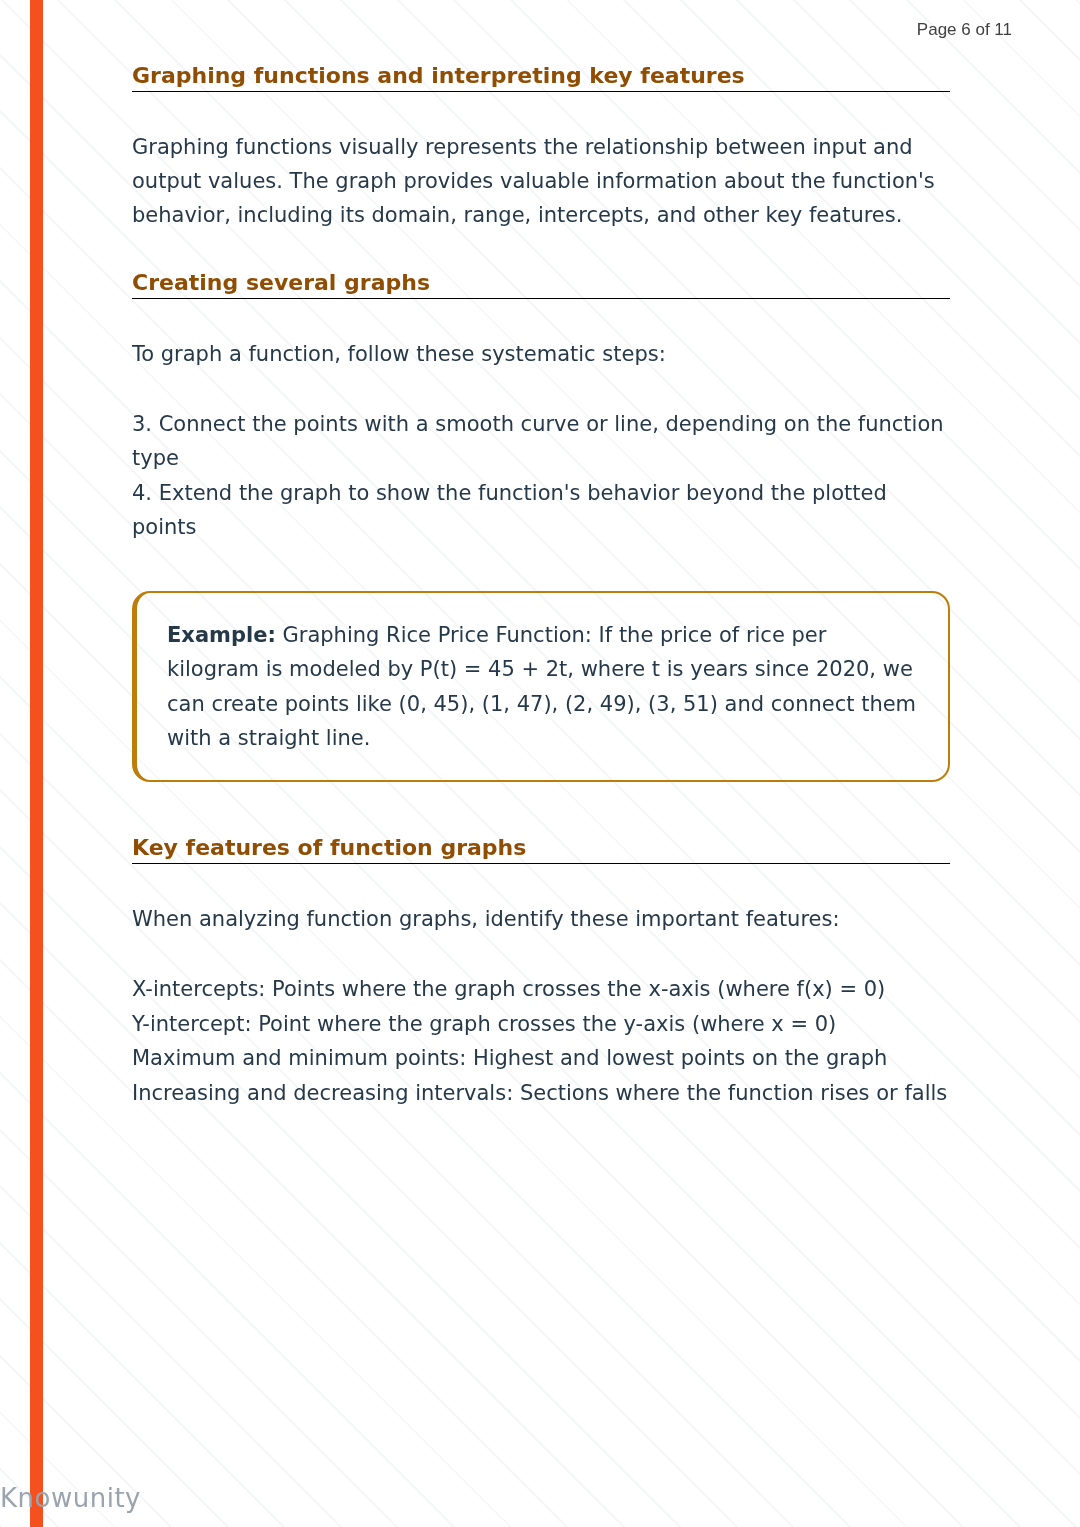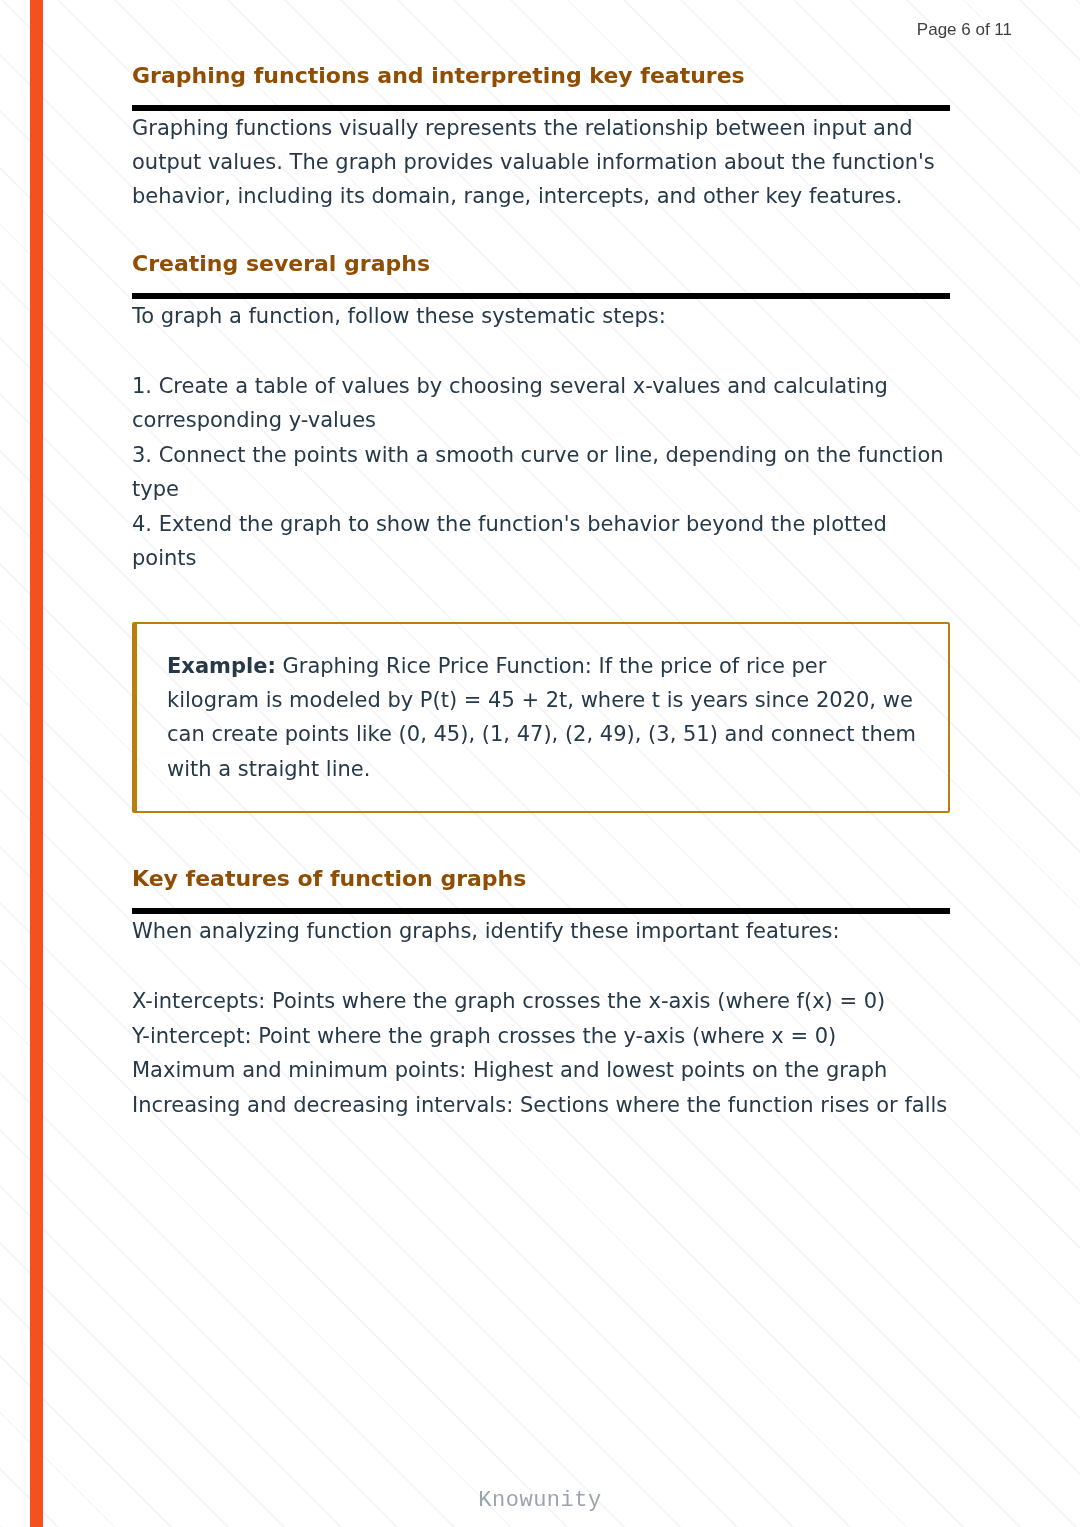--- a/index.html
+++ b/index.html
@@ -44,22 +44,22 @@
   .content {
     position: absolute;
     left: 132px;
     top: 62px;
     width: 818px;
     font-size: 21px;
     line-height: 1.64;
   }
 
   .heading-wrap {
-    border-bottom: 6px solid #000000;
-    padding-bottom: 14px;
+    border-bottom: 1px solid #000000;
+    margin-bottom: 38px;
   }
   .section-heading {
     margin: 0;
     font-size: 22px;
     font-weight: bold;
     color: #8f4e03;
     line-height: 1.3;
   }
 
   .para {
@@ -69,38 +69,36 @@
   .line-block {
     margin: 0 0 36px 0;
   }
   .line-block > div {
     margin: 0;
   }
 
   .example-box {
     border: 2px solid #bd7d0b;
     border-left-width: 5px;
-    border-radius: 2px;
+    border-radius: 18px;
     padding: 25px 30px;
     margin: 46px 0 52px 0;
   }
   .example-label {
     font-weight: bold;
   }
 
   .footer {
     position: absolute;
     bottom: 14px;
     left: 0;
     width: 100%;
-    text-align: center;
-    font-size: 22px;
+    font-size: 26px;
     color: #9aa4ae;
     letter-spacing: 0.5px;
-    font-family: Liberation Mono, monospace;
   }
 </style>
 </head>
 <body>
 
 <div class="page">
 
   <div class="accent-bar"></div>
 
   <div class="page-number">Page 6 of 11</div>
@@ -111,21 +109,20 @@
       <h2 class="section-heading">Graphing functions and interpreting key features</h2>
     </div>
     <p class="para">Graphing functions visually represents the relationship between input and output values. The graph provides valuable information about the function's behavior, including its domain, range, intercepts, and other key features.</p>
 
     <div class="heading-wrap">
       <h2 class="section-heading">Creating several graphs</h2>
     </div>
     <p class="para">To graph a function, follow these systematic steps:</p>
 
     <div class="line-block">
-      <div>1. Create a table of values by choosing several x-values and calculating corresponding y-values</div>
       <div>3. Connect the points with a smooth curve or line, depending on the function type</div>
       <div>4. Extend the graph to show the function's behavior beyond the plotted points</div>
     </div>
 
     <div class="example-box">
       <span class="example-label">Example:</span>
       <span>Graphing Rice Price Function: If the price of rice per kilogram is modeled by P(t) = 45 + 2t, where t is years since 2020, we can create points like (0, 45), (1, 47), (2, 49), (3, 51) and connect them with a straight line.</span>
     </div>
 
     <div class="heading-wrap">

